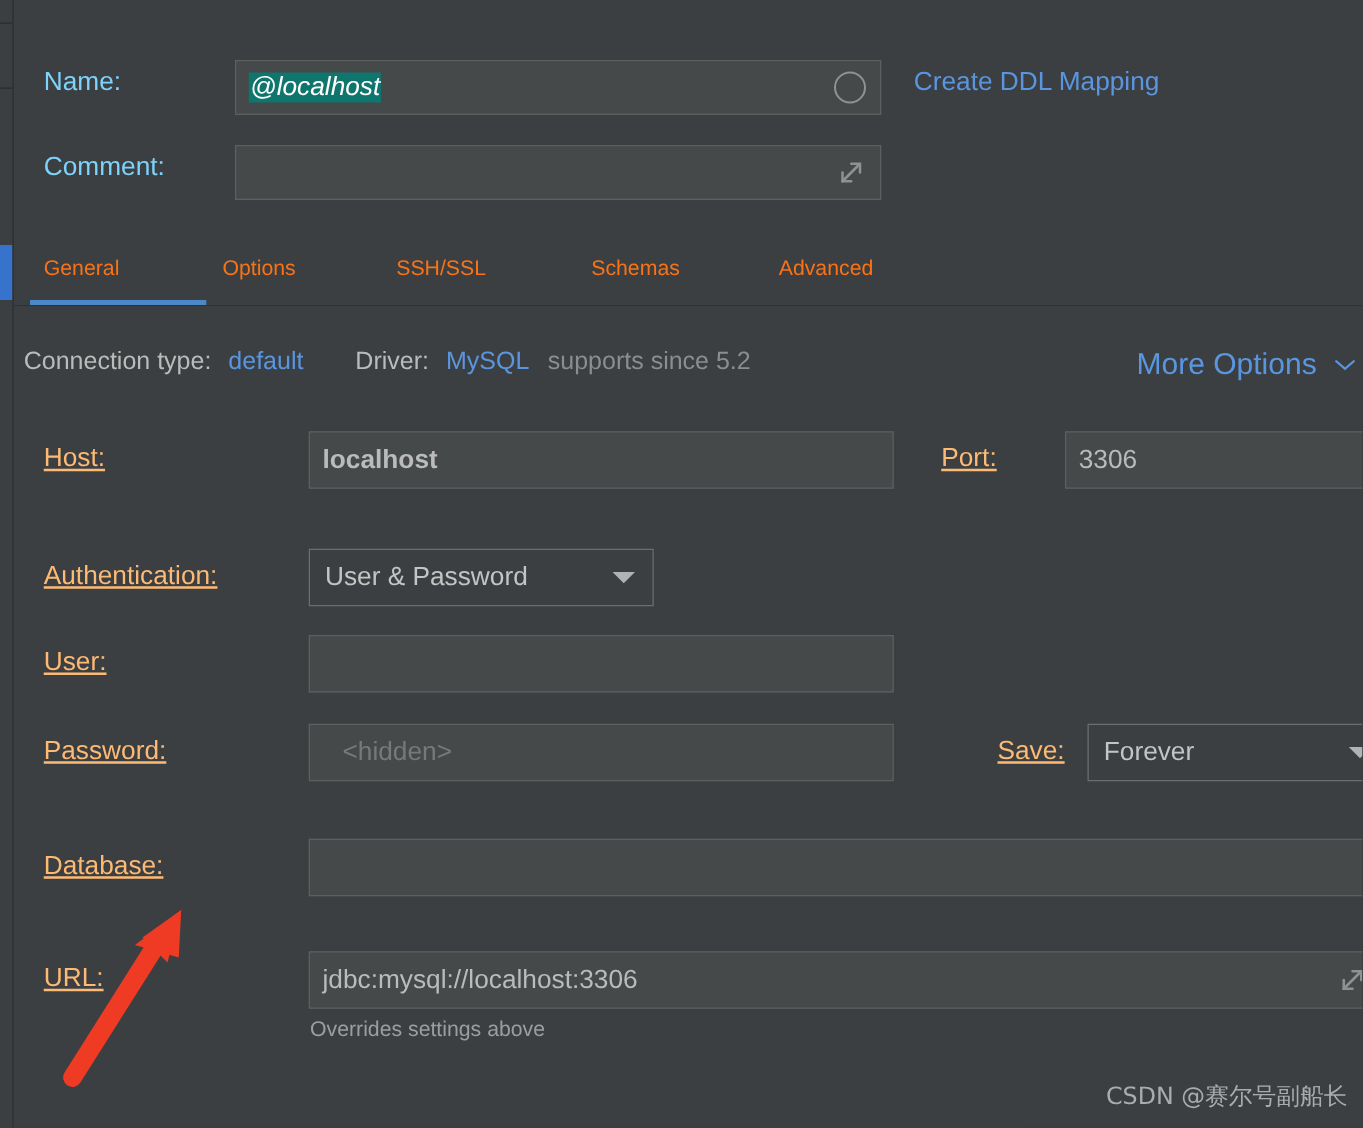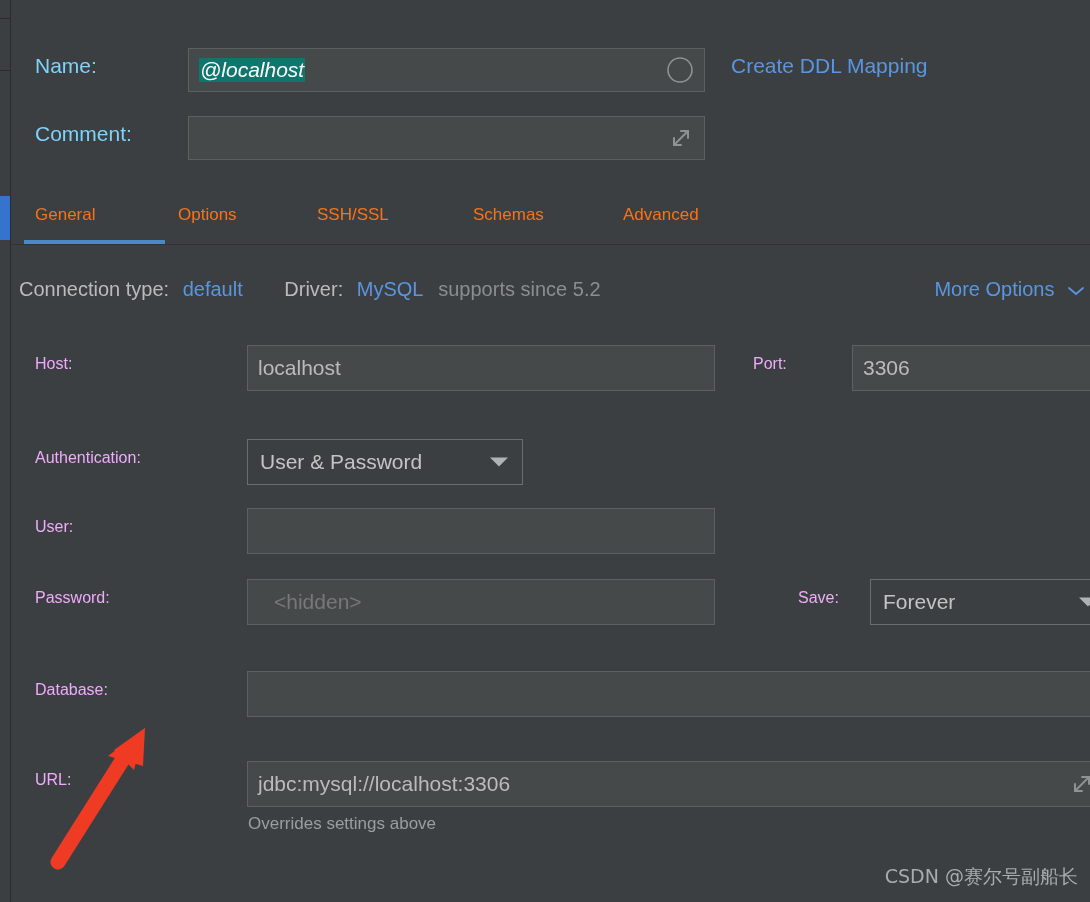--- a/index.html
+++ b/index.html
@@ -163,36 +163,37 @@
     font-size: 20px;
     color: #bbbbbb;
     white-space: nowrap;
   }
   .link { color: #5a96e0; }
   .muted { color: #8b8e8f; }
 
   .more-options {
     position: absolute;
     right: 6px; top: 33px;
-    font-size: 20px;
+    font-size: 24px;
     color: #5a96e0;
     white-space: nowrap;
   }
   .chev {
     display: inline-block;
     margin-left: 8px;
     font-size: 15px;
     vertical-align: middle;
   }
 
   .frow-label {
     position: absolute;
-    font-size: 16px;
-    color: #f0abfc;
-    white-space: nowrap;
+    font-size: 21px;
+    color: #fdba74;
+    white-space: nowrap;
+    text-decoration: underline;
   }
 
   .combo {
     position: absolute;
     box-sizing: border-box;
     background: #3c3f41;
     border: 1px solid #6b6e6f;
     font-size: 21px;
     color: #c4c4c4;
     display: flex;
@@ -308,21 +309,21 @@
       <div class="more-options">
         <span>More Options</span>
         <span class="chev">
           <svg width="16" height="10" viewBox="0 0 16 10" aria-hidden="true">
             <polyline points="1,2 8,8 15,2" fill="none" stroke="#5a96e0" stroke-width="1.8" stroke-linecap="round"></polyline>
           </svg>
         </span>
       </div>
 
       <span class="frow-label" style="left:24px; top:110px;">Host:</span>
-      <div class="field" style="left:236px; top:100px; width:468px; height:46px;">
+      <div class="field" style="left:236px; top:100px; width:468px; height:46px;font-weight:bold;">
         <span class="field-text">localhost</span>
       </div>
 
       <span class="frow-label" style="left:742px; top:110px;">Port:</span>
       <div class="field" style="left:841px; top:100px; width:260px; height:46px;">
         <span class="field-text">3306</span>
       </div>
 
       <span class="frow-label" style="left:24px; top:204px;">Authentication:</span>
       <div class="combo" style="left:236px; top:194px; width:276px; height:46px;">

